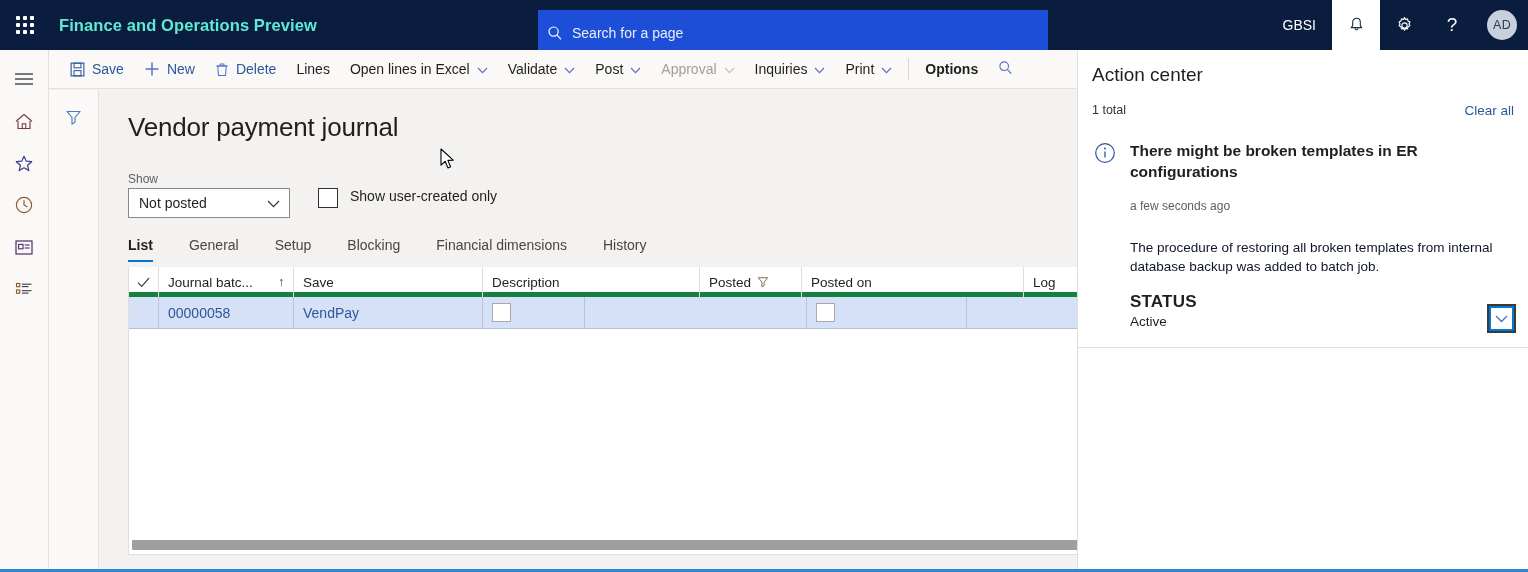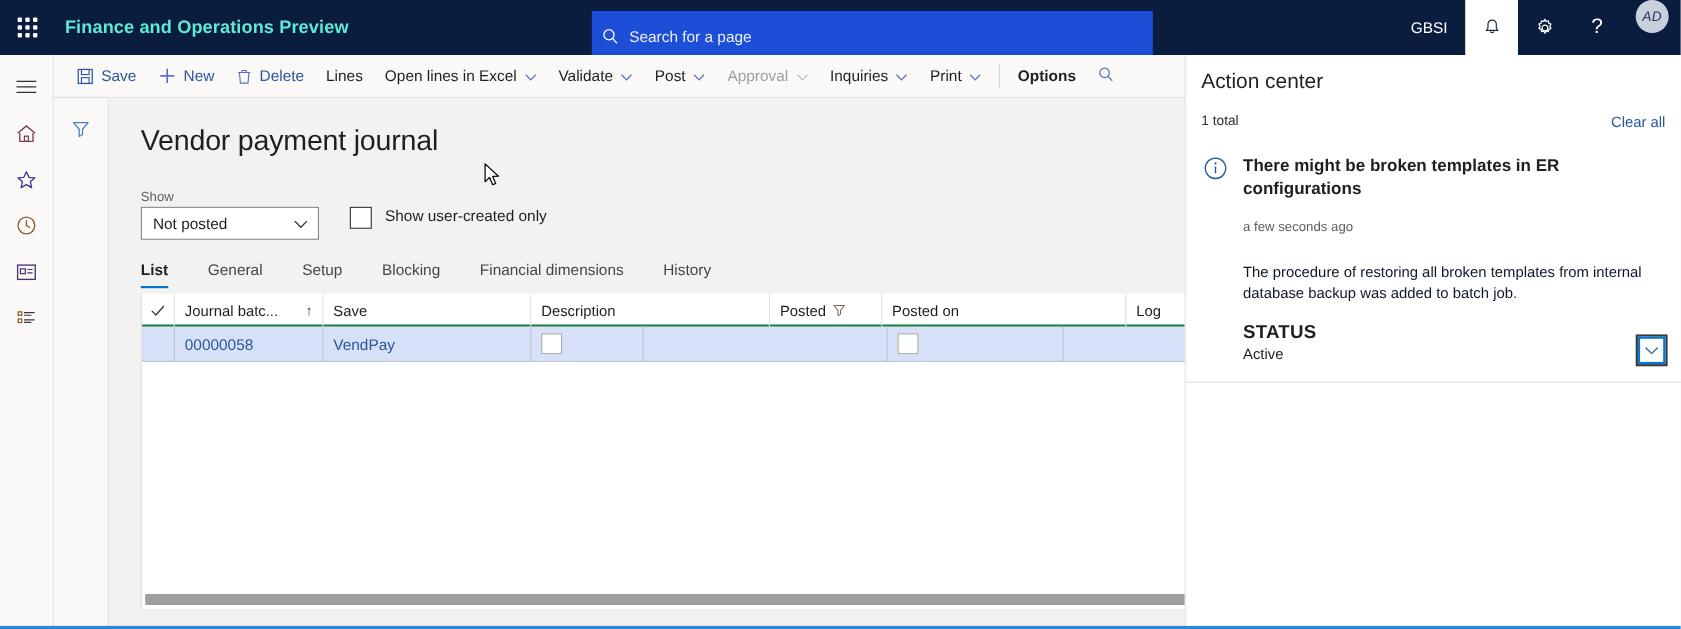--- a/index.html
+++ b/index.html
@@ -37,21 +37,21 @@
   .topright { position:absolute; right:0; top:0; height:50px; display:flex; align-items:center; }
   .company {
     color:#ffffff; font-size:14px; padding:0 16px; height:50px;
     display:flex; align-items:center; cursor:pointer;
   }
   .tr-btn {
     width:48px; height:50px; display:flex; align-items:center; justify-content:center;
     cursor:pointer; color:#ffffff;
   }
   .tr-btn.active { background:#ffffff; color:#1b2a45; }
-  .avatar-wrap { width:52px; height:50px; display:flex; align-items:flex-start; justify-content:center; cursor:pointer;font-style:italic; }
+  .avatar-wrap { width:52px; height:50px; display:flex; align-items:center; justify-content:center; cursor:pointer; }
   .avatar {
     width:30px; height:30px; border-radius:50%; background:#c8cfdd; color:#2c3a54;
     font-size:12.5px; display:flex; align-items:center; justify-content:center; letter-spacing:.3px;
   }
 
   
   .rail {
     position:absolute; left:0; top:50px; width:49px; height:522px;
     background:#faf9f8; border-right:1px solid #e3e1df;
     display:flex; flex-direction:column; align-items:center; padding-top:8px;
@@ -114,21 +114,21 @@
   .tab.active { color:#201f1e; font-weight:bold; }
   .tab.active::after {
     content:""; position:absolute; left:0; right:18px; bottom:0; height:2px; background:#0078d4;
   }
 
   
   .grid {
     position:absolute; left:28px; top:177px; width:1280px; height:288px;
     background:#ffffff; border:1px solid #e1dfdd; border-top:none; overflow:hidden;
   }
-  .grid-head { display:flex; height:30px; border-bottom:2px solid #15803d; background:#ffffff; }
+  .grid-head { display:flex; height:30px; border-bottom:5px solid #15803d; background:#ffffff; }
   .gh {
     display:flex; align-items:center; font-size:13.5px; color:#201f1e;
     border-right:1px solid #e1dfdd; padding:0 9px; height:30px; cursor:pointer; white-space:nowrap;
     overflow:hidden;
   }
   .gh.check { justify-content:center; padding:0; }
   .gh .sortarrow { margin-left:auto; padding-left:6px; color:#201f1e; font-size:12px; }
   .gh .funnel { margin-left:6px; display:flex; align-items:center; }
   .grid-row { display:flex; height:32px; background:#d6e1f7; border-bottom:1px solid #b9bfd1; }
   .gc {

